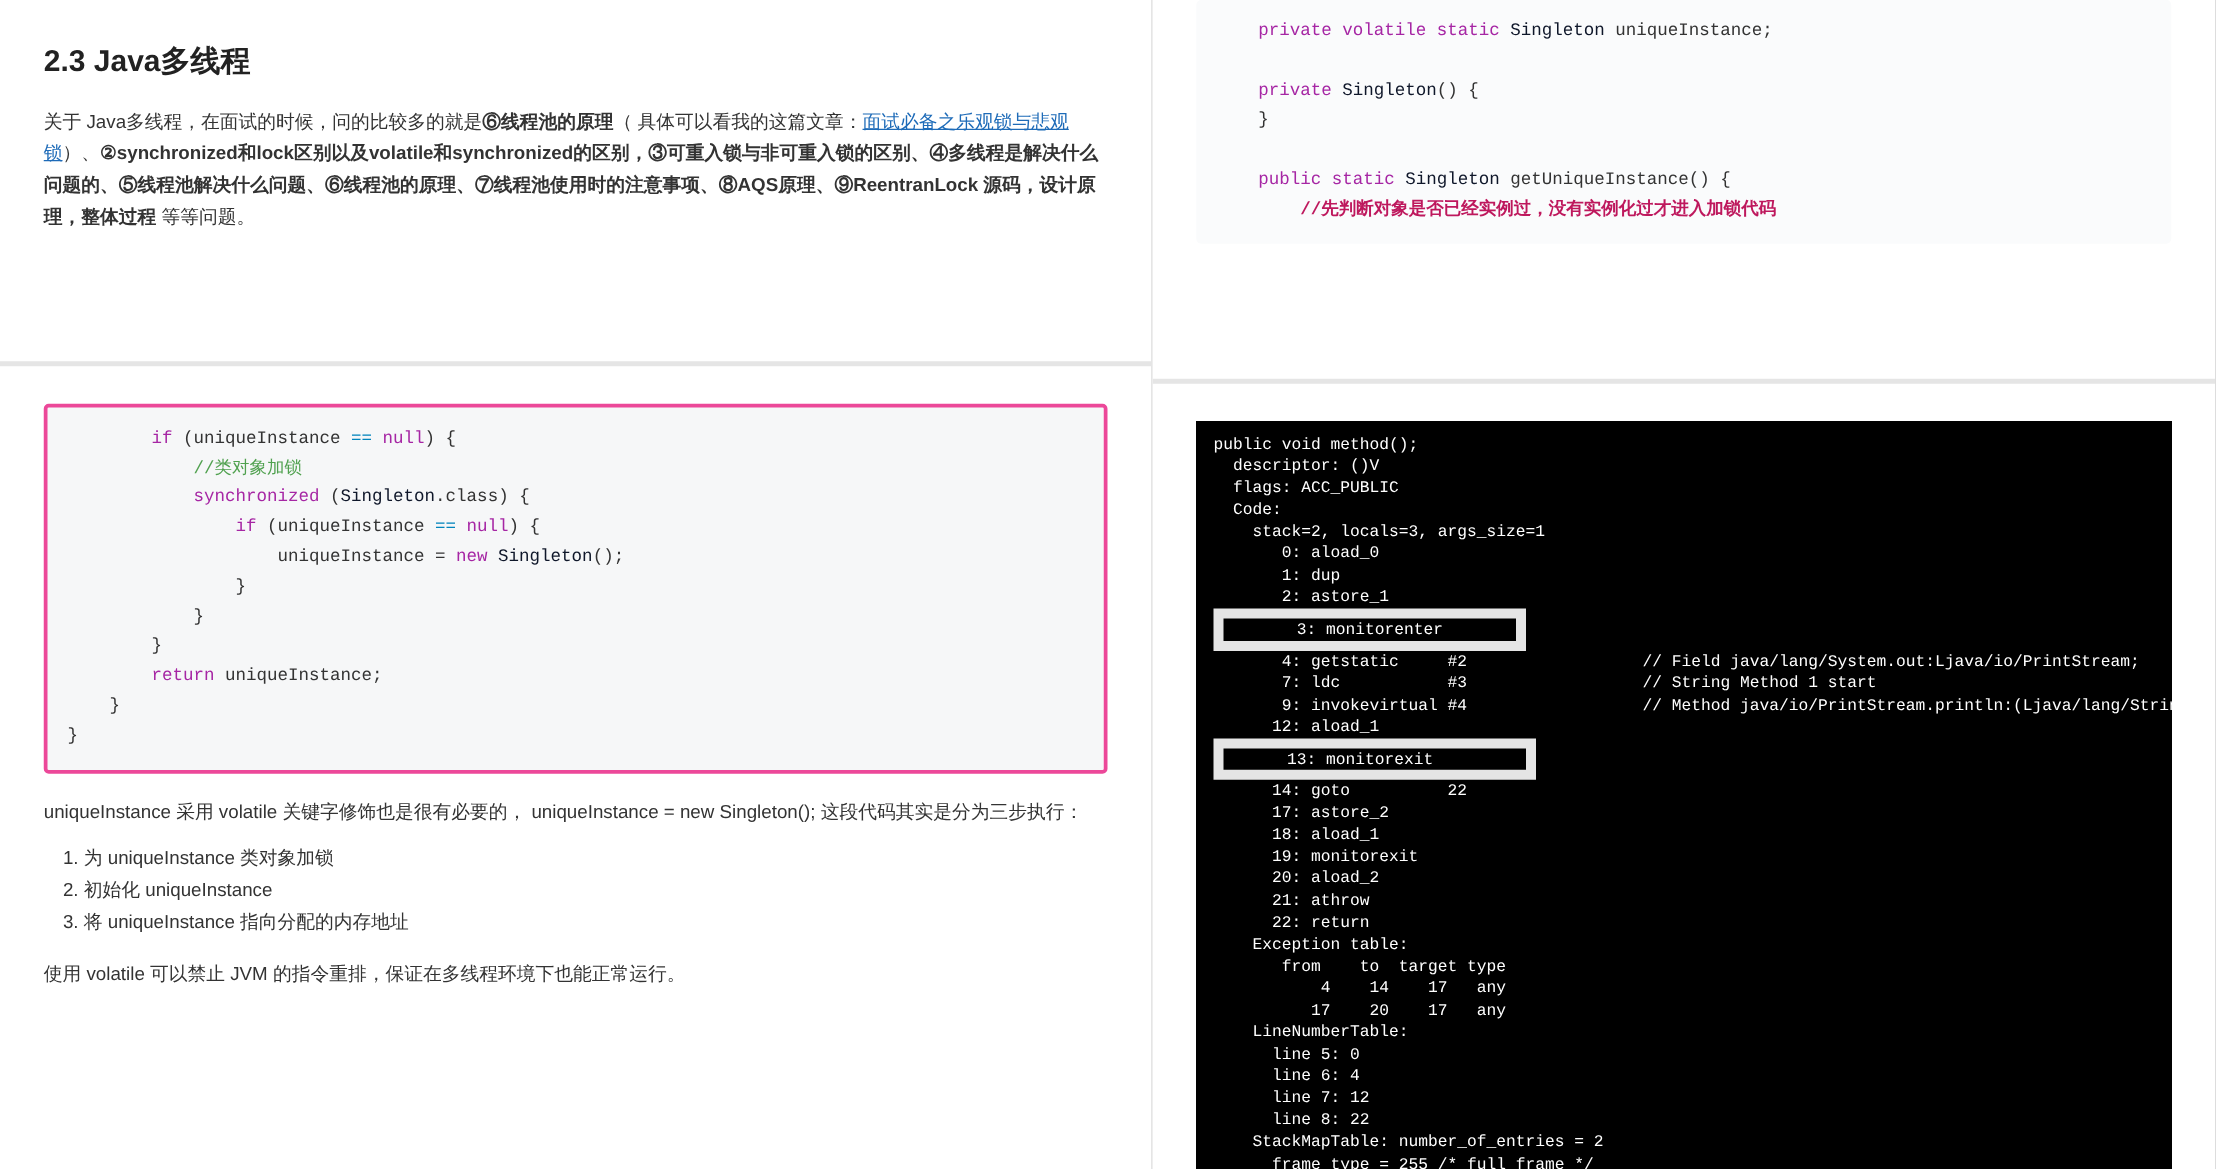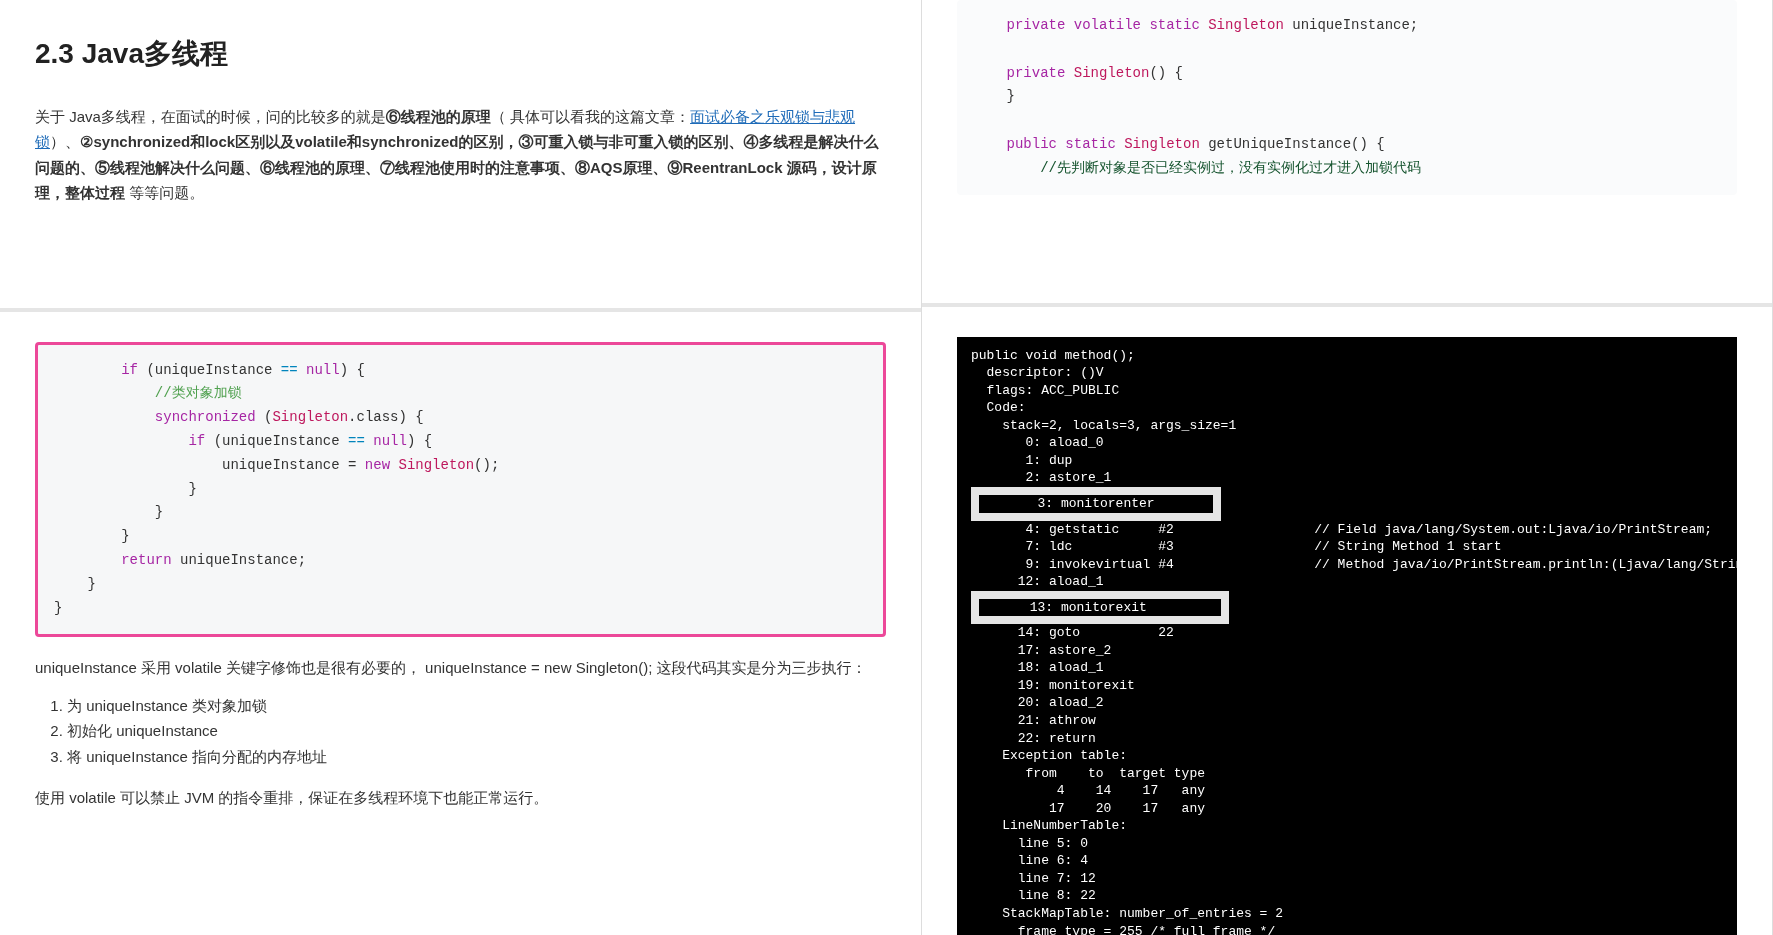--- a/index.html
+++ b/index.html
@@ -1,40 +1,40 @@
 <!DOCTYPE html>
 <html><head>
 <meta charset="utf-8">
 <style>
 * { margin: 0; padding: 0; box-sizing: border-box; }
 body { font-family: -apple-system, "Segoe UI", "Microsoft YaHei", sans-serif; font-size: 15px; color: #333; line-height: 1.7; }
 .container { display: flex; width: 100%; }
 .col { border-right: 1px solid #ddd; overflow: hidden; }
 .section { padding: 30px 35px; border-bottom: 4px solid #e5e5e5; }
 .section.no-bottom { border-bottom: none; }
-h2 { font-size: 28px; font-weight: 700; margin-bottom: 26px; color: #222; }
+h2 { font-size: 24px; font-weight: 700; margin-bottom: 14px; color: #222; }
 p { margin-bottom: 12px; }
 a { color: #1e6bb8; text-decoration: underline; }
 strong, b { font-weight: 700; }
 pre.light {
   background: #f6f7f8; border: 3px solid #ec4899; border-radius: 4px;
   padding: 14px 16px; font-family: "Courier New", Consolas, monospace;
   font-size: 14px; line-height: 1.7; white-space: pre; overflow-x: auto; margin-bottom: 18px;
 }
 pre.dark {
   background: #000; color: #fff; padding: 10px 14px;
   font-family: "Courier New", Consolas, monospace; font-size: 13px;
   line-height: 1.35; white-space: pre; overflow-x: auto; margin-bottom: 18px;
   position: relative;
 }
 pre.dark .hl { border: 8px solid #e5e5e5; display: inline-block; padding: 0 4px; }
 .kw { color: #a626a4; }
-.cls { color: #be185d; margin-top: 27px; }
+.cls { color: #0f172a; margin-top: 27px; }
 .cmt-green { color: #50a14f; }
-.cmt-orange { color: #14532d; }
+.cmt-orange { color: #be185d; font-weight: bold; }
 .op { color: #0184bc; }
 ol { margin: 10px 0 16px 32px; }
 .left { width: 52%; display: flex; flex-direction: column; }
 .right { width: 48%; display: flex; flex-direction: column; }
 .spacer { height: 60px; }
 </style>
 </head>
 <body>
 
 <div class="container">

